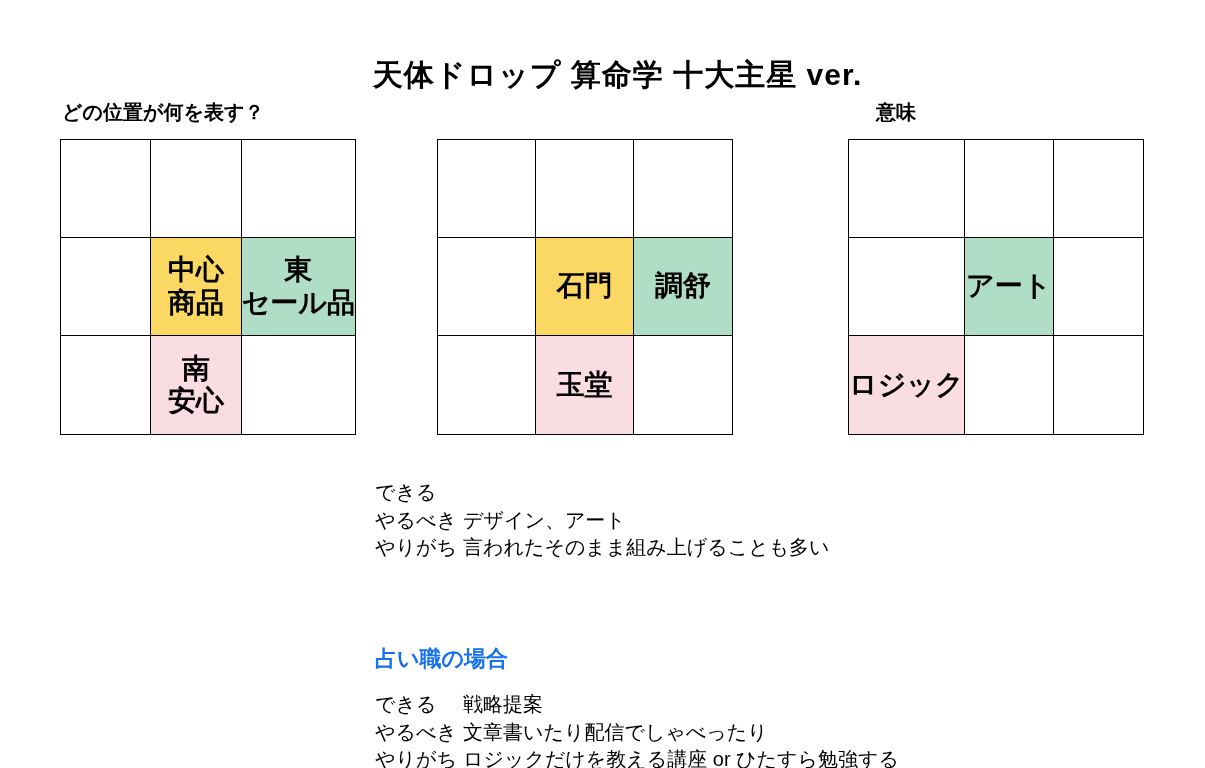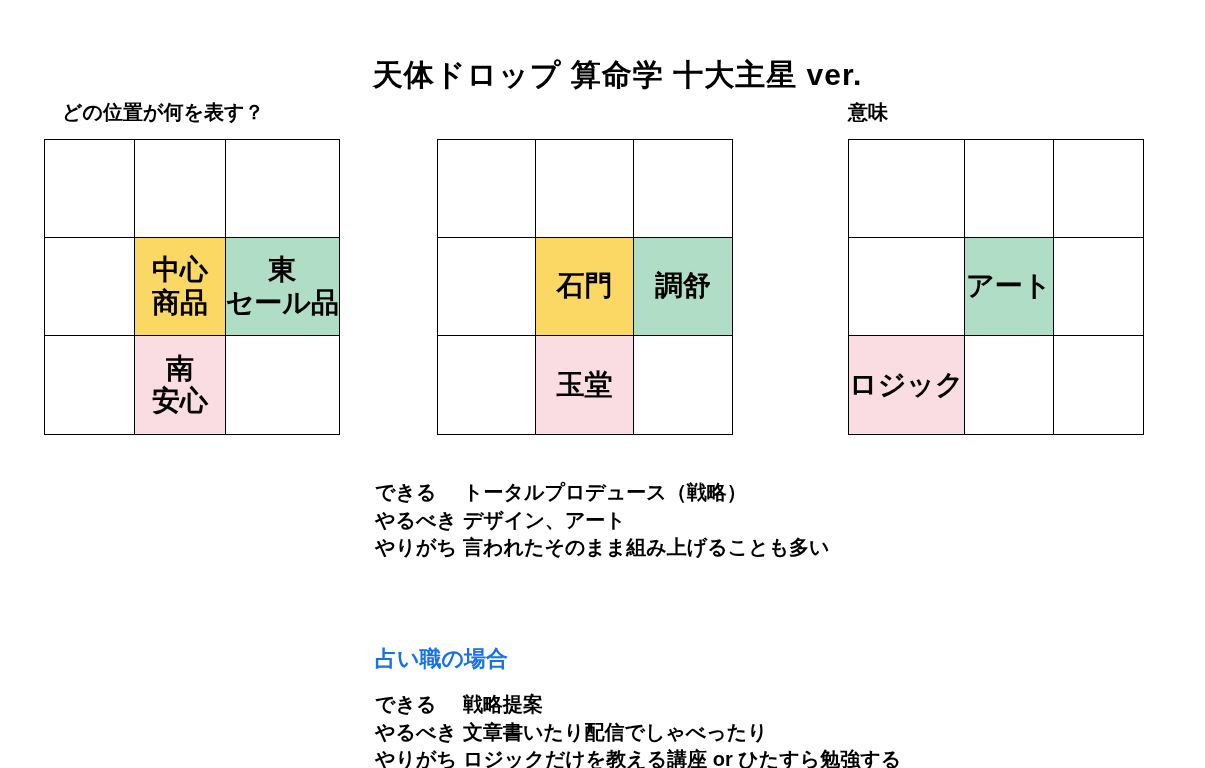--- a/index.html
+++ b/index.html
@@ -71,36 +71,36 @@
     margin: 0;
     font-size: 22px;
     font-weight: 700;
     color: var(--heading_blue, #1671F0);
     white-space: nowrap;
   }
   .job-rows { margin-top: 17px; }
   .job-row {
     display: flex;
     font-size: 20px;
-    font-weight: 700;
+    font-weight: 400;
     line-height: 27.5px;
     white-space: nowrap;
   }
   .job-row-label { width: 88px; flex: 0 0 88px; }
   .job-row-value { }
 </style>
 </head>
 <body>
 
 <div class="page">
 
   <h1 class="title">天体ドロップ 算命学 十大主星 ver.</h1>
 
   <div class="grid-label" style="left:62px">どの位置が何を表す？</div>
-  <div class="grid" style="left:44px">
+  <div class="grid" style="left:60px">
     <div class="cell"></div>
     <div class="cell"></div>
     <div class="cell"></div>
     <div class="cell"></div>
     <div class="cell yellow">
       <span class="cell-line">中心</span>
       <span class="cell-line">商品</span>
     </div>
     <div class="cell green">
       <span class="cell-line">東</span>
@@ -128,21 +128,21 @@
 
     </div>
     <div class="cell"></div>
     <div class="cell pink">
       <span class="cell-line">玉堂</span>
 
     </div>
     <div class="cell"></div>
   </div>
 
-  <div class="grid-label" style="left:848px">意味</div>
+  <div class="grid-label" style="left:876px">意味</div>
   <div class="grid" style="left:848px">
     <div class="cell"></div>
     <div class="cell"></div>
     <div class="cell"></div>
     <div class="cell"></div>
     <div class="cell green">
       <span class="cell-line">アート</span>
 
     </div>
     <div class="cell"></div>
@@ -150,21 +150,20 @@
       <span class="cell-line">ロジック</span>
 
     </div>
     <div class="cell"></div>
   </div>
 
   <section class="job-section" style="top:462px">
     <div class="job-rows">
       <div class="job-row">
         <span class="job-row-label">できる</span>
-        <span class="job-row-value">トータルプロデュース（戦略）</span>
       </div>
       <div class="job-row">
         <span class="job-row-label">やるべき</span>
         <span class="job-row-value">デザイン、アート</span>
       </div>
       <div class="job-row">
         <span class="job-row-label">やりがち</span>
         <span class="job-row-value">言われたそのまま組み上げることも多い</span>
       </div>
     </div>

